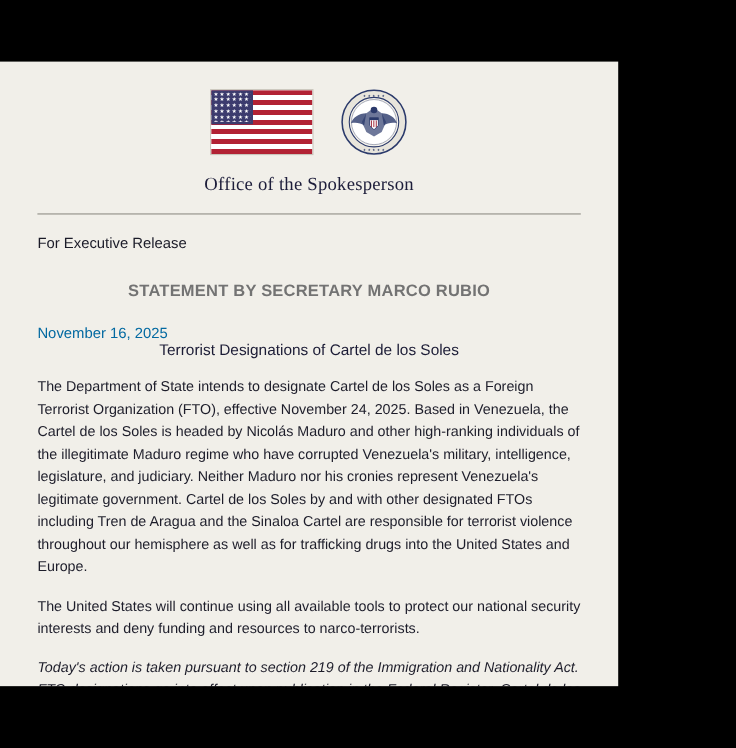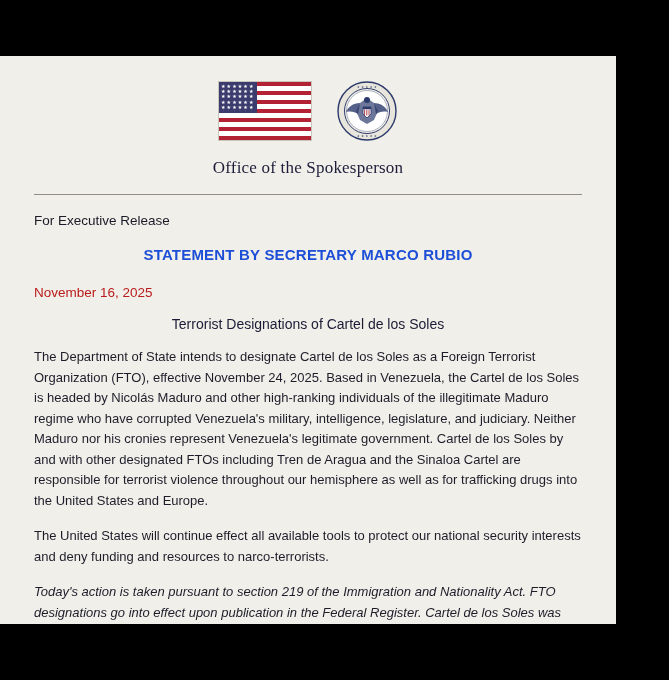--- a/index.html
+++ b/index.html
@@ -17,21 +17,21 @@
     width: 669px;
     height: 680px;
     background: #000000;
     position: relative;
     box-sizing: border-box;
   }
   .page {
     position: absolute;
     top: 56px;
     left: 0;
-    width: 616px;
+    width: 562px;
     height: 568px;
     background: #f1efe9;
     box-sizing: border-box;
     padding: 0;
     overflow: hidden;
   }
   .letterhead {
     text-align: center;
     padding-top: 22px;
   }
@@ -105,32 +105,32 @@
   .immediate {
     font-size: 13.5px;
     margin-top: 18px;
     color: #1b1b28;
   }
   .statement-title {
     text-align: center;
     font-size: 15px;
     font-weight: 700;
     letter-spacing: 0.2px;
-    margin-top: 18px;
-    color: #1d4ed8;
+    margin-top: 28px;
+    color: #737373;
   }
   .date {
     font-size: 13.5px;
     margin-top: 22px;
-    color: #b91c1c;
+    color: #0369a1;
   }
   .subject {
     text-align: center;
     font-size: 14px;
-    margin-top: 16px;
+    margin-top: 0;
     color: #1b1b35;
   }
   p.body-par {
     font-size: 13px;
     line-height: 20.5px;
     margin: 15px 0 0 0;
     color: #1d1d2a;
   }
   p.body-par.italic {
     font-style: italic;
@@ -206,21 +206,21 @@
       <div class="immediate">For Executive Release</div>
 
       <div class="statement-title">STATEMENT BY SECRETARY MARCO RUBIO</div>
 
       <div class="date">November 16, 2025</div>
 
       <div class="subject">Terrorist Designations of Cartel de los Soles</div>
 
       <p class="body-par">The Department of State intends to designate Cartel de los Soles as a Foreign Terrorist Organization (FTO), effective November 24, 2025. Based in Venezuela, the Cartel de los Soles is headed by Nicolás Maduro and other high-ranking individuals of the illegitimate Maduro regime who have corrupted Venezuela's military, intelligence, legislature, and judiciary. Neither Maduro nor his cronies represent Venezuela's legitimate government. Cartel de los Soles by and with other designated FTOs including Tren de Aragua and the Sinaloa Cartel are responsible for terrorist violence throughout our hemisphere as well as for trafficking drugs into the United States and Europe.</p>
 
-      <p class="body-par">The United States will continue effect all available tools to protect our national security interests and deny funding and resources to narco-terrorists.</p>
+      <p class="body-par">The United States will continue using all available tools to protect our national security interests and deny funding and resources to narco-terrorists.</p>
 
       <p class="body-par italic"><span>Today's action is taken pursuant to section 219 of the Immigration and Nationality Act. FTO designations go into effect upon publication in the Federal Register. Cartel de los Soles was previously designated by the Department of the Treasury pursuant to Executive Order 13224 [</span><a class="link" href="#">https://home.treasury.gov/news/press-releases/sb0207</a></p>
 
     </div>
   </div>
 
   <div class="bottom-bar"></div>
 
 </div>
 

